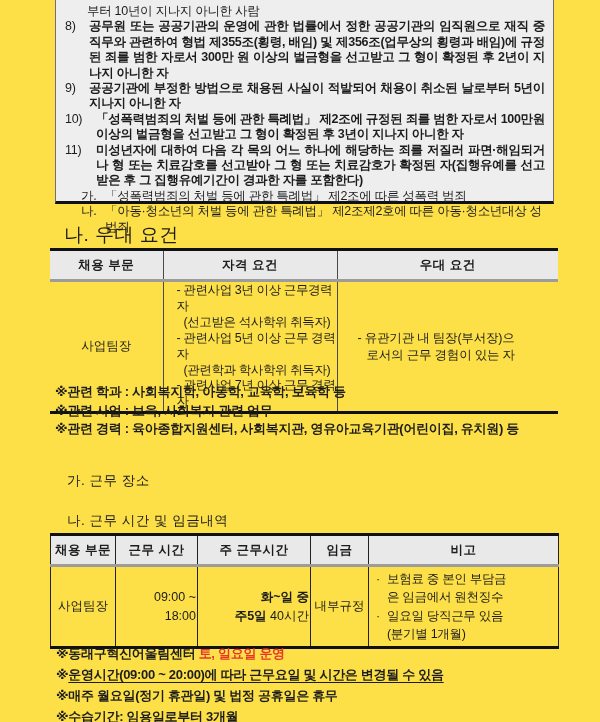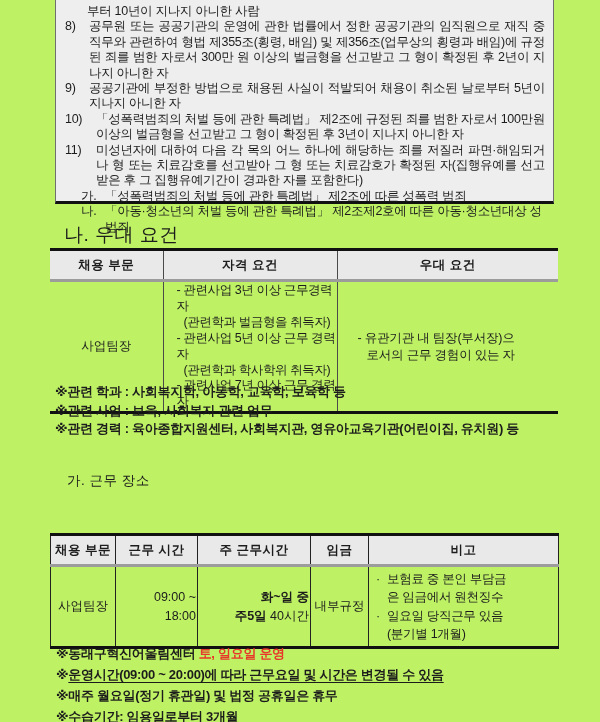--- a/index.html
+++ b/index.html
@@ -1,37 +1,37 @@
 <!DOCTYPE html>
 <html><head>
 <meta charset="utf-8">
 <style>
   html,body { margin:0; padding:0; }
   body {
     width:600px; height:722px; background:#ffffff;
     font-family:"Liberation Sans","DejaVu Sans",sans-serif;
     color:#1c1c1c;
   }
-  .page { position:relative; width:600px; height:722px; overflow:hidden; background:#bef264; }
+  .page { position:relative; width:600px; height:722px; overflow:hidden; background:#fde047; }
 
   
   .disq-box {
     position:absolute; left:55px; top:-2px; width:499px; height:206px;
     box-sizing:border-box; background:#eeeeee;
     border-left:1px solid #6f6f6f; border-right:1px solid #6f6f6f;
     border-bottom:3px solid #111;
     padding:6px 8px 0 9px;
     font-size:12.5px; line-height:15.4px; letter-spacing:-0.3px;
     word-break:break-all;
   }
   .disq-cont { margin-left:22px; }
   .item { display:flex; }
   .item-num { flex:none; width:24px; }
   .item.wide .item-num { width:31px; }
-  .item-text { flex:1; text-align:justify; }
+  .item-text { flex:1; text-align:justify;font-weight:bold; }
   .subitem { display:flex; margin-left:16px; }
   .subitem-label { flex:none; width:24px; }
   .subitem-text { flex:1; }
 
   
   .heading-b { position:absolute; left:64px; top:222px; font-size:19px; font-weight:500; letter-spacing:0.5px; }
   .heading-3 { position:absolute; left:46px; top:441px; font-size:17px; font-weight:500; letter-spacing:0.5px; }
   .sub-head  { position:absolute; font-size:13.5px; letter-spacing:0.5px; }
 
   
@@ -122,21 +122,21 @@
         <th>채용 부문</th>
         <th>자격 요건</th>
         <th>우대 요건</th>
       </tr>
     </thead>
     <tbody>
       <tr>
         <td class="cell-center">사업팀장</td>
         <td class="qual-cell">
           <div>- 관련사업 3년 이상 근무경력자</div>
-          <div class="q-indent">(관련학과 벌금형을 취득자)</div>
+          <div class="q-indent">(선고받은 석사학위 취득자)</div>
           <div>- 관련사업 5년 이상 근무 경력자</div>
           <div class="q-indent">(관련학과 학사학위 취득자)</div>
           <div>- 관련사업 7년 이상 근무 경력자</div>
         </td>
         <td class="pref-cell">
           <div>- 유관기관 내 팀장(부서장)으</div>
           <div class="p-indent">로서의 근무 경험이 있는 자</div>
         </td>
       </tr>
     </tbody>
@@ -144,20 +144,21 @@
 
   <div class="notes1">
     <div>※관련 학과 : 사회복지학, 아동학, 교육학, 보육학 등</div>
     <div>※관련 사업 : 보육, 사회복지 관련 업무</div>
     <div>※관련 경력 : 육아종합지원센터, 사회복지관, 영유아교육기관(어린이집, 유치원) 등</div>
   </div>
 
   <div class="sub-head" style="left:67px; top:472px;">가. 근무 장소</div>
 
 
+  <div class="sub-head" style="left:67px; top:512px;">나. 근무 시간 및 임금내역</div>
 
   <table class="tbl2">
     <colgroup>
         <col style="width:65px">
         <col style="width:82px">
         <col style="width:113px">
         <col style="width:58px">
         <col style="width:190px">
       </colgroup>
     <thead>

